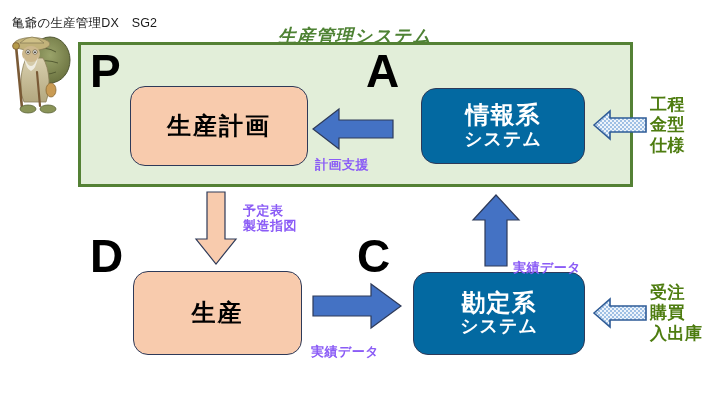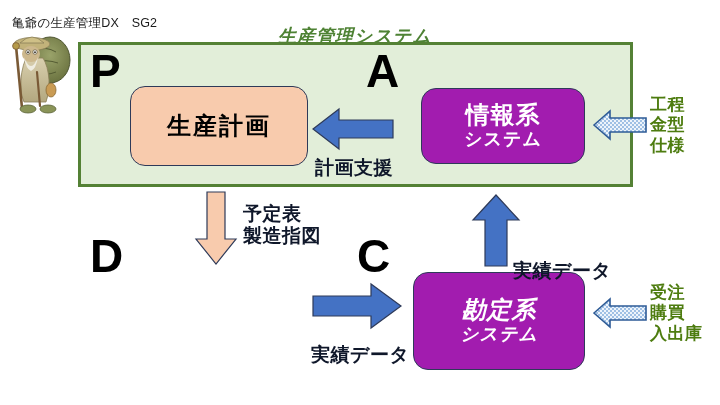--- a/index.html
+++ b/index.html
@@ -86,28 +86,28 @@
     justify-content: center;
     text-align: center;
     border-radius: 15px;
   }
   .box-peach {
     background: #f8cbad;
     border: 1.5px solid #2e3a59;
     color: #000000;
   }
   .box-blue {
-    background: #a21caf;
+    background: #0369a1;
     border: 1.5px solid #2e3a59;
     color: #ffffff;
   }
   .box-plan  { left: 130px; top: 86px;  width: 178px; height: 80px; }
   .box-info  { left: 421px; top: 88px;  width: 164px; height: 76px; }
   .box-prod  { left: 133px; top: 271px; width: 169px; height: 84px; }
-  .box-acct  { left: 413px; top: 272px; width: 172px; height: 98px; font-style: italic; }
+  .box-acct  { left: 413px; top: 272px; width: 172px; height: 83px; }
 
   .box-line-1 {
     font-size: 24px;
     font-weight: bold;
     letter-spacing: 1px;
     line-height: 1.1;
   }
   .box-line-2 {
     font-size: 18px;
     font-weight: bold;
@@ -125,23 +125,23 @@
   .arr-plan-support { left: 311px; top: 106px; }
   .arr-schedule     { left: 193px; top: 191px; }
   .arr-prod-result  { left: 311px; top: 281px; }
   .arr-actual-data  { left: 470px; top: 194px; }
   .arr-hatch-top    { left: 592px; top: 108px; }
   .arr-hatch-bot    { left: 592px; top: 296px; }
 
   
   .lbl {
     position: absolute;
-    font-size: 19px;
-    font-weight: bold;
-    color: #0f172a;
+    font-size: 13px;
+    font-weight: bold;
+    color: #8b5cf6;
     letter-spacing: 0.5px;
     white-space: nowrap;
     line-height: 1.18;
   }
   .lbl-plan-support { left: 315px; top: 157px; }
   .lbl-schedule     { left: 243px; top: 203px; }
   .lbl-prod-result  { left: 311px; top: 344px; }
   .lbl-actual-data  { left: 513px; top: 225px; margin-top: 35px; }
 
   .lbl-blue {
@@ -216,20 +216,23 @@
 
   <div class="box box-peach box-plan">
     <div class="box-single">生産計画</div>
   </div>
 
   <div class="box box-blue box-info">
     <div class="box-line-1">情報系</div>
     <div class="box-line-2">システム</div>
   </div>
 
+  <div class="box box-peach box-prod">
+    <div class="box-single">生産</div>
+  </div>
 
   <div class="box box-blue box-acct">
     <div class="box-line-1">勘定系</div>
     <div class="box-line-2">システム</div>
   </div>
 
   <svg class="arrow-svg arr-plan-support" width="84" height="46" viewBox="0 0 84 46">
     <polygon points="2,23 28,3 28,14 82,14 82,32 28,32 28,43" fill="#4472c4" stroke="#2e3a59" stroke-width="1.2" stroke-linejoin="miter"></polygon>
   </svg>
   <div class="lbl lbl-plan-support">計画支援</div>

